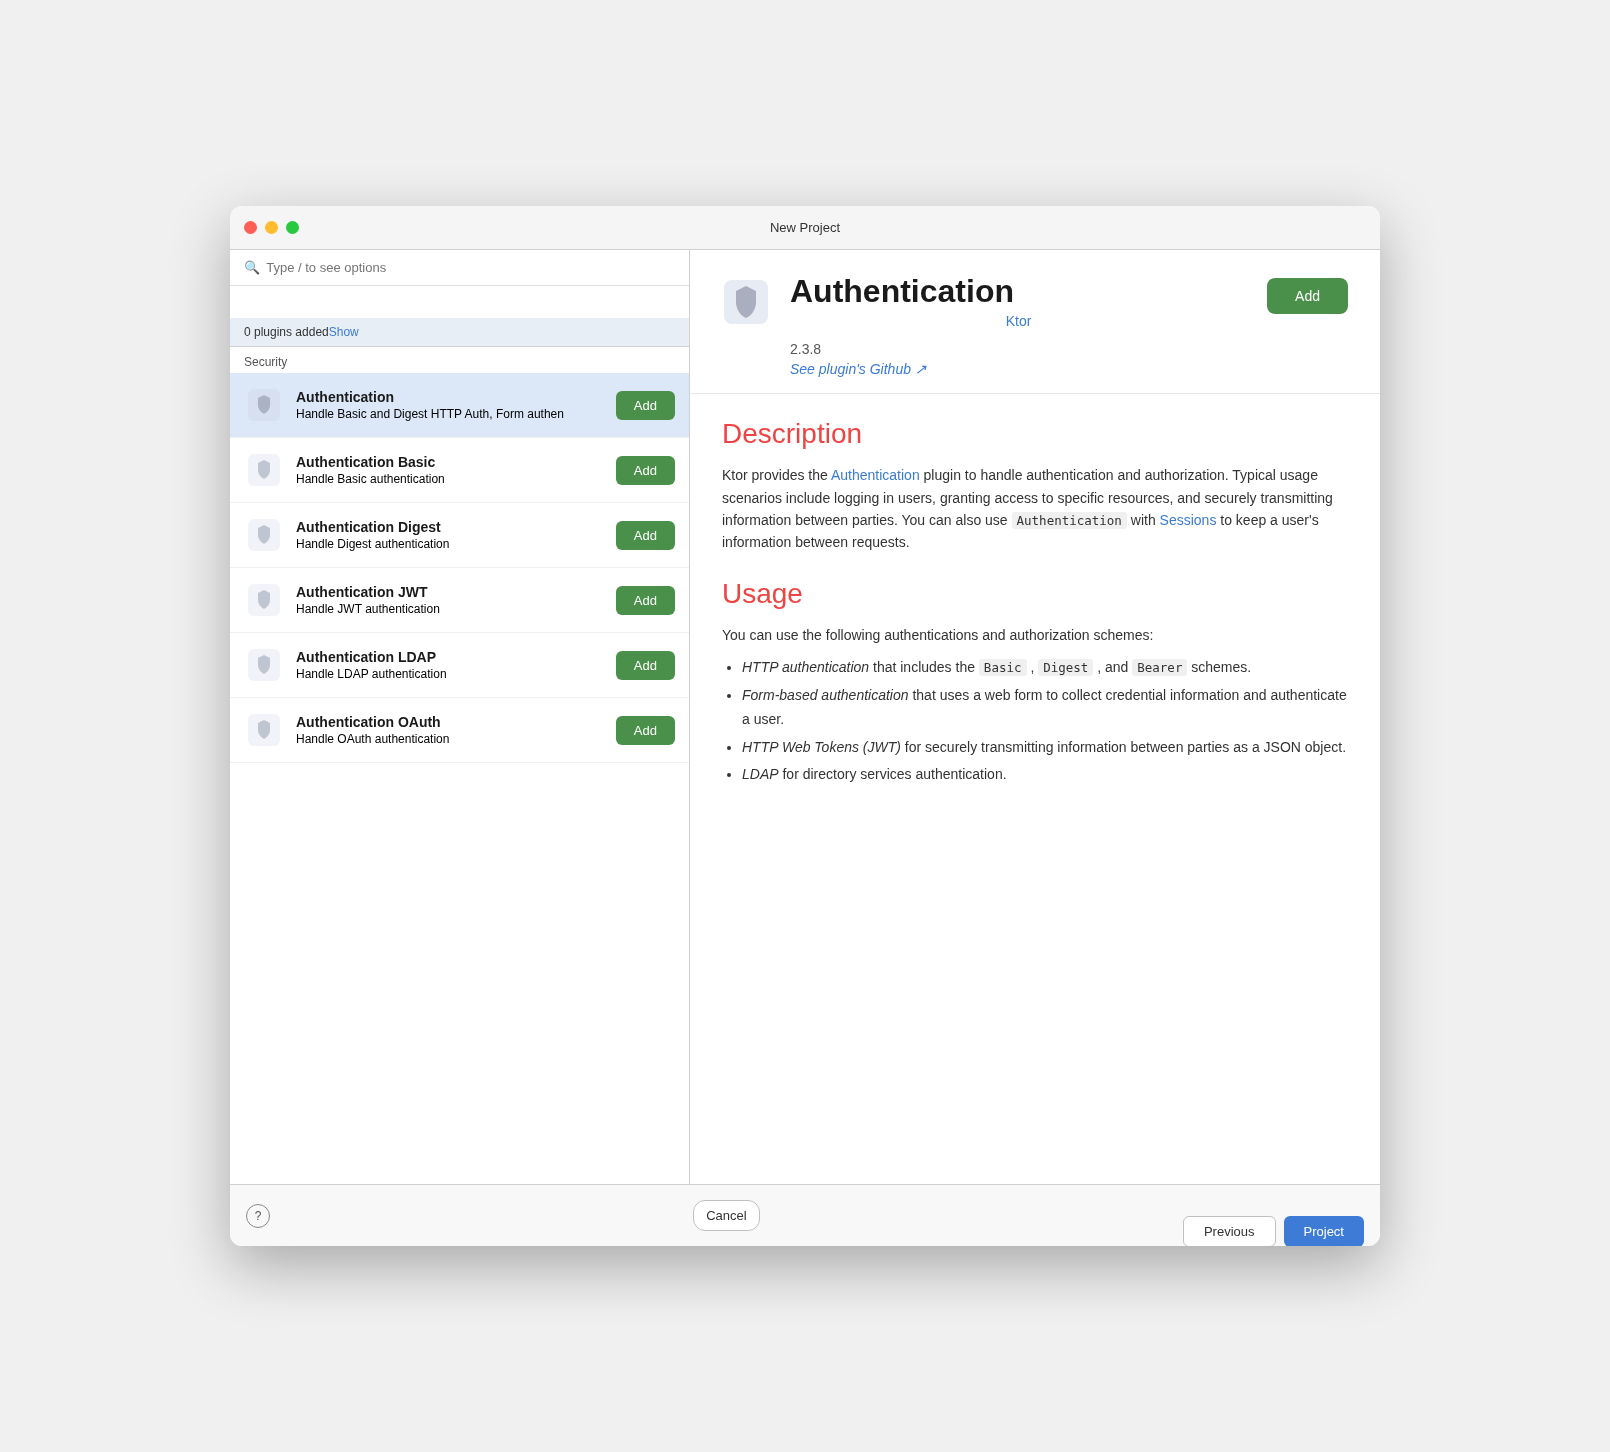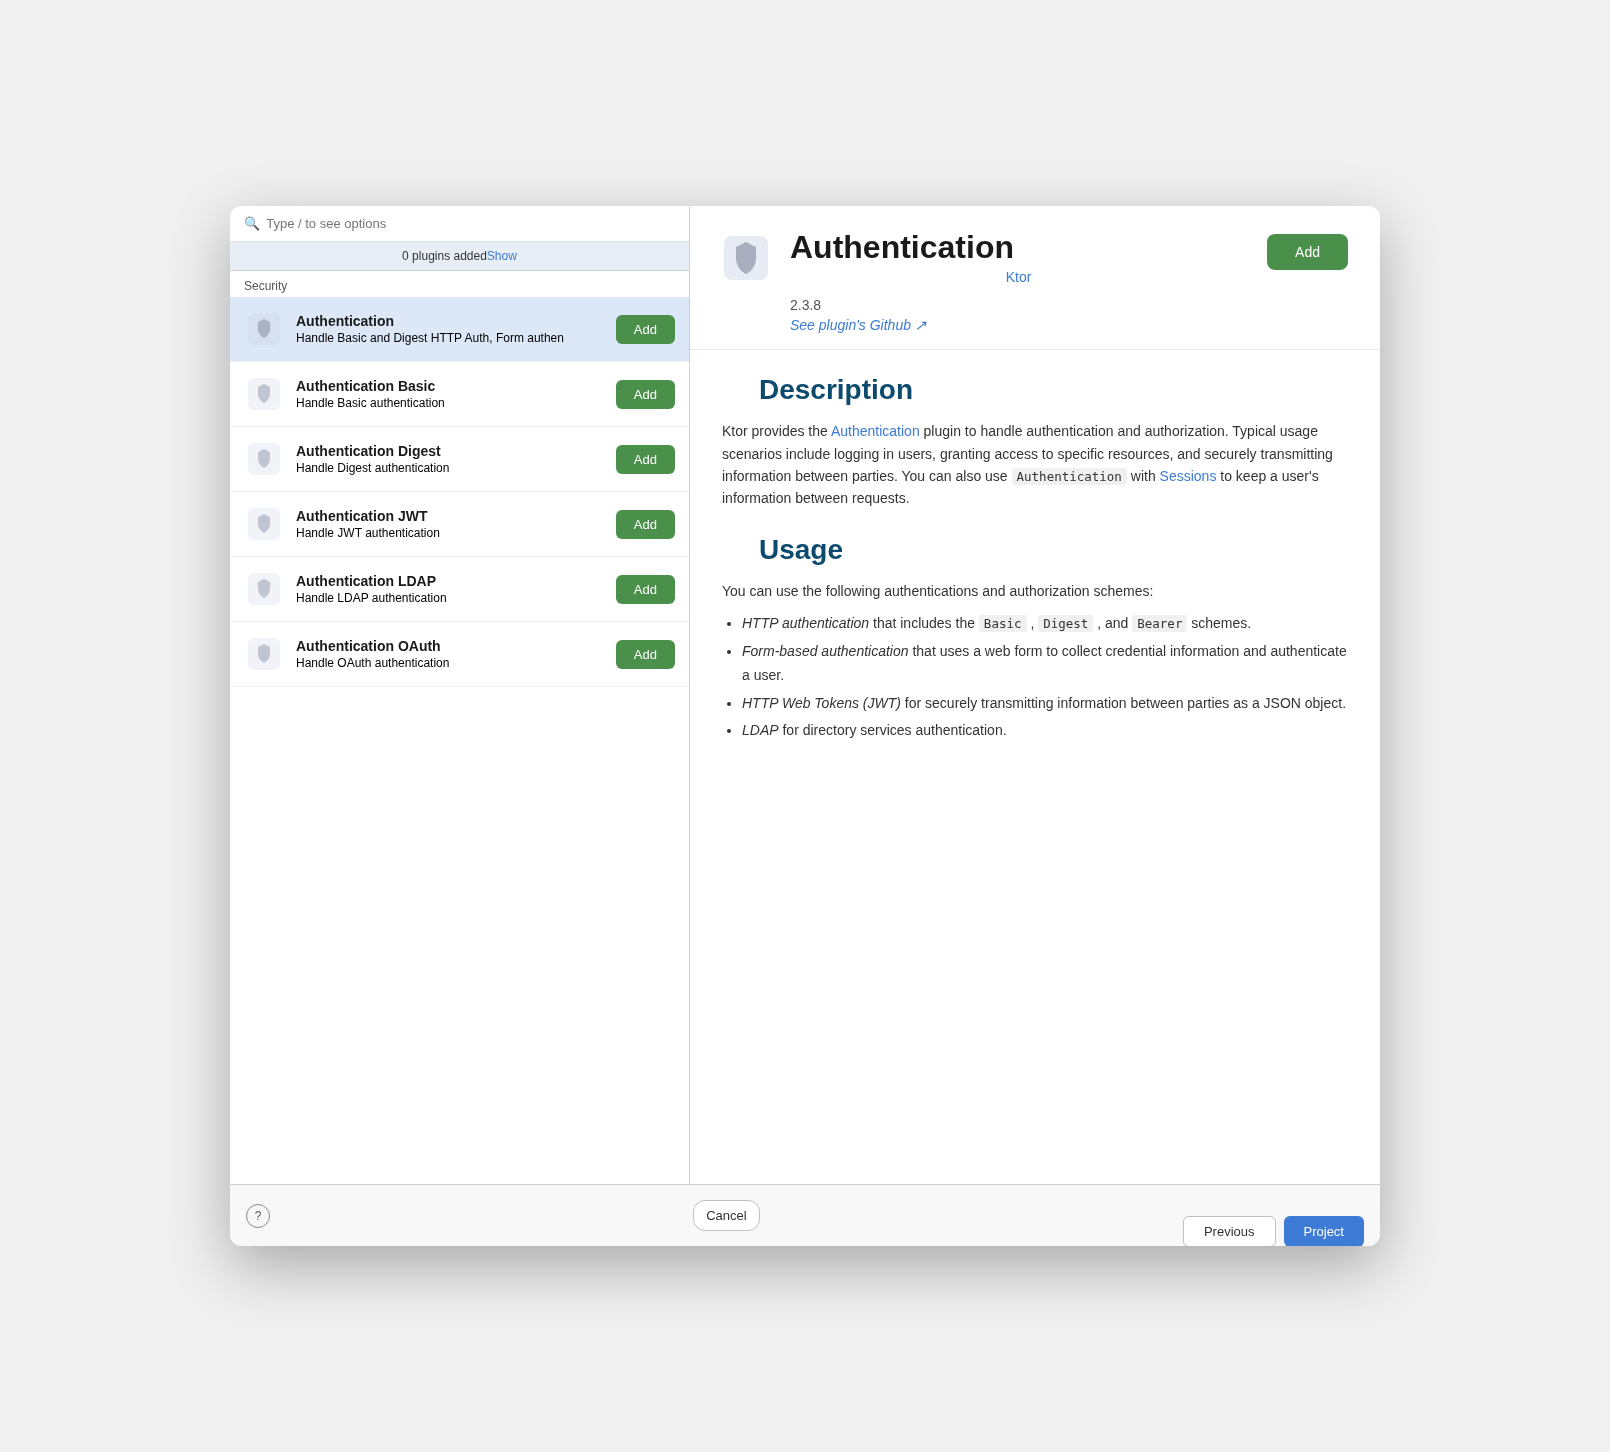--- a/index.html
+++ b/index.html
@@ -83,21 +83,22 @@
       color: #666;
       background: transparent;
       flex: 1;
     }
     .plugins-bar {
       padding: 7px 14px;
       background: #e8eef6;
       border-bottom: 1px solid #d0d0d0;
       display: flex;
       align-items: center;
-      justify-content: center;
+      justify-content: flex-start;
+      margin-top: 32px;
     }
     .plugins-count {
       font-size: 12px;
       color: #333;
     }
     .show-link {
       font-size: 12px;
       color: #3a7bd5;
       cursor: pointer;
     }
@@ -280,24 +281,23 @@
       margin-top: 4px;
       flex-shrink: 0;
     }
     .detail-content {
       flex: 1;
       overflow-y: auto;
       padding: 24px 32px;
     }
     .section-title {
       font-size: 28px;
-      font-weight: 700;
-      color: #0c4a6e;
+      font-weight: 400;
+      color: #ef4444;
       margin-bottom: 14px;
-      margin-left: 37px;
     }
     .section-body {
       font-size: 14px;
       color: #333;
       line-height: 1.6;
       margin-bottom: 24px;
     }
     .section-body p { margin-bottom: 10px; }
     .inline-link { color: #3a7bd5; cursor: pointer; }
     .inline-code {
@@ -326,20 +326,28 @@
     .detail-content::-webkit-scrollbar-thumb {
       background: #ccc;
       border-radius: 4px;
     }
   </style>
 </head>
 <body>
 
 <div class="window">
 
+  <div class="title-bar">
+    <div class="traffic-lights">
+      <div class="traffic-light tl-close"></div>
+      <div class="traffic-light tl-min"></div>
+      <div class="traffic-light tl-max"></div>
+    </div>
+    <span class="window-title">New Project</span>
+  </div>
 
   <div class="content">
 
     <div class="left-panel">
       <div class="search-bar">
         <span class="search-icon-wrapper">🔍</span>
         <input class="search-input" type="text" placeholder="Type / to see options" style="">
       </div>
       <div class="plugins-bar">
         <span class="plugins-count">0 plugins added</span>

